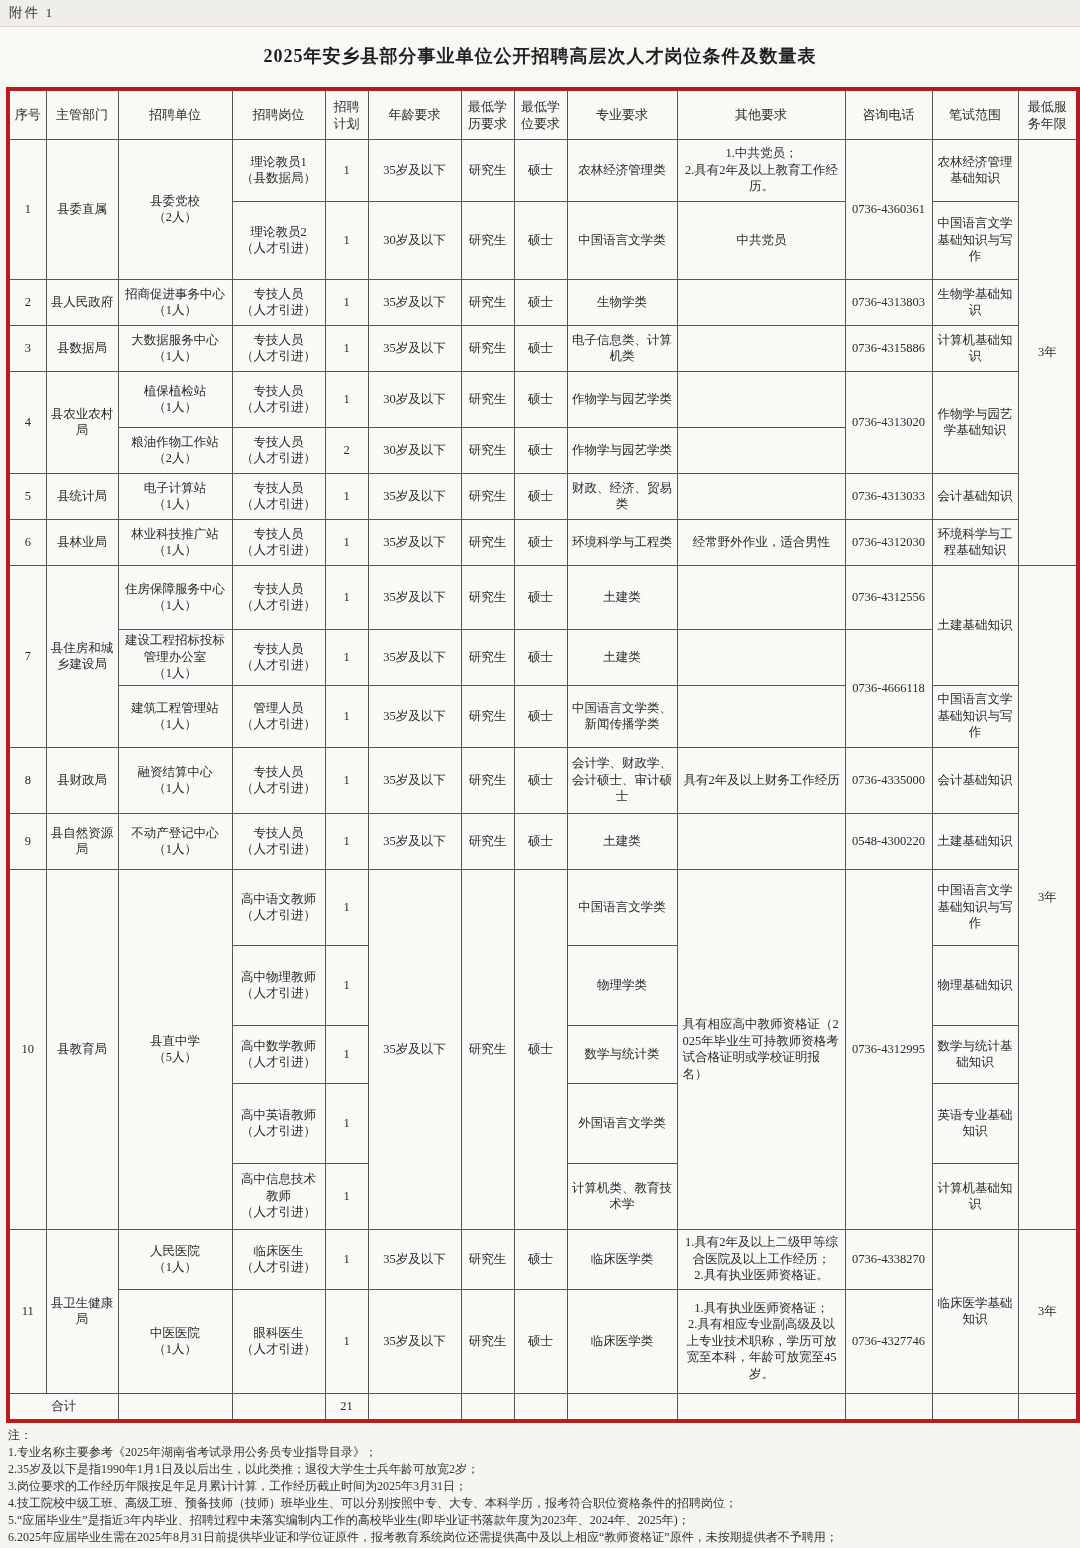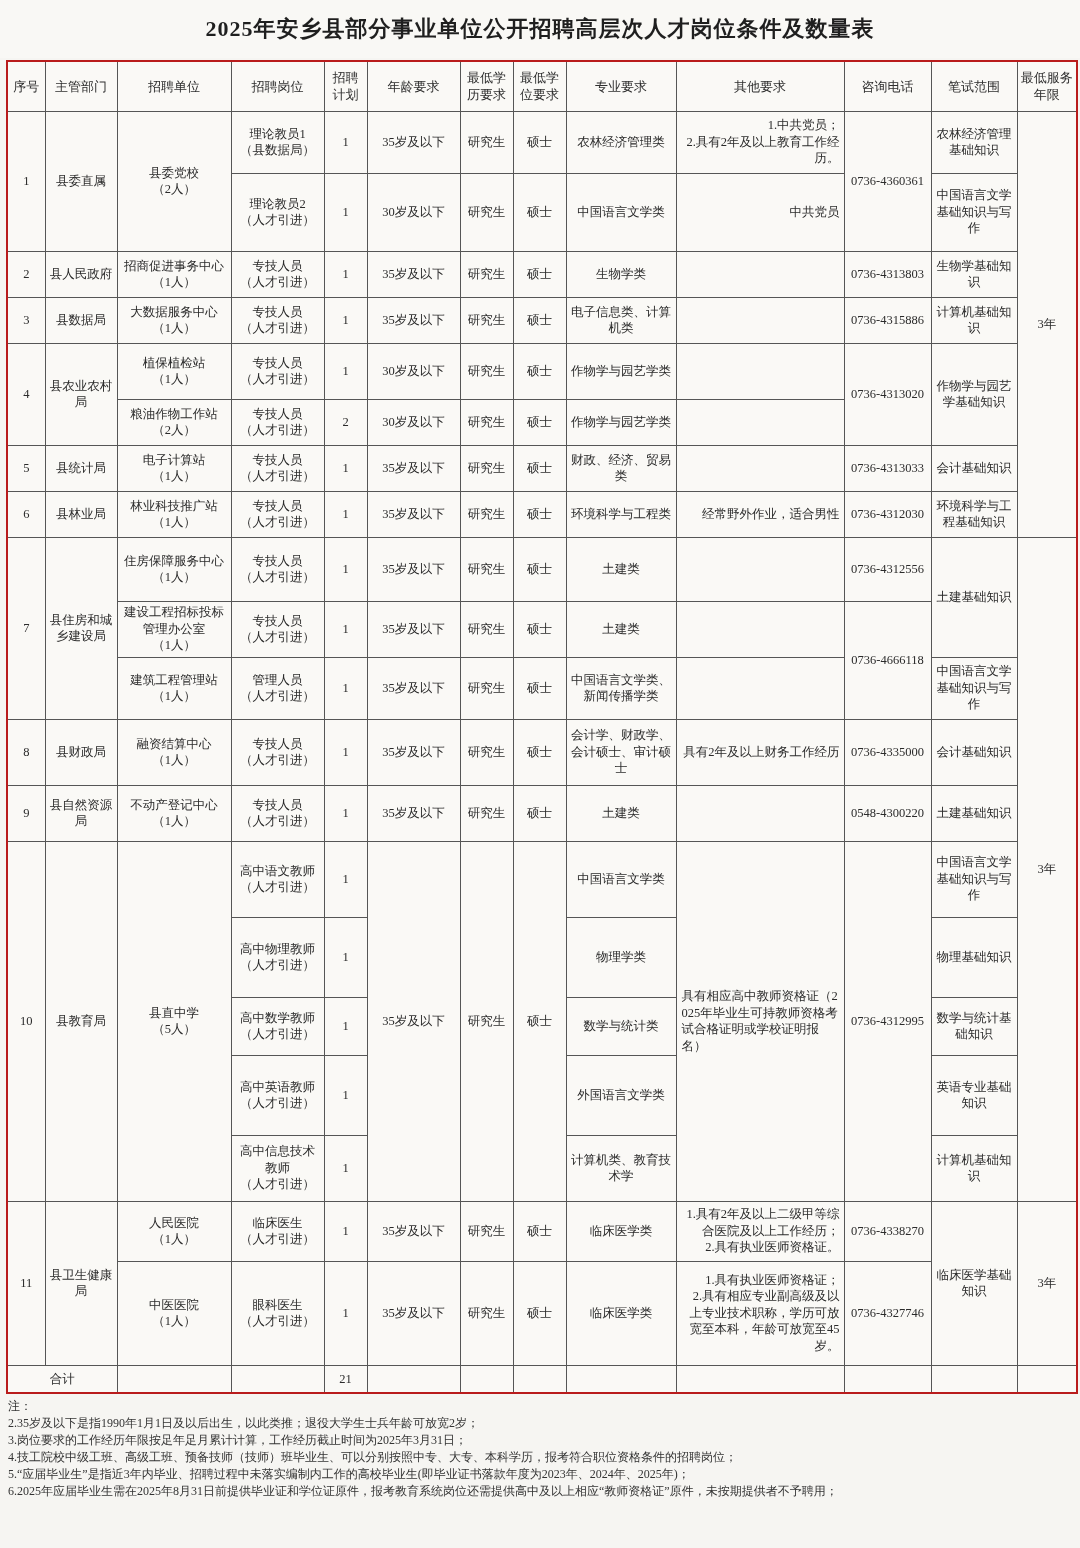--- a/index.html
+++ b/index.html
@@ -1,31 +1,34 @@
 <!DOCTYPE html>
 <html><head>
 <meta charset="utf-8">
 <style>
   html,body{margin:0;padding:0;}
   body{background:#e8e6e2;font-family:"Liberation Serif","DejaVu Serif",serif;color:#2b2b2b;}
   .page{position:relative;width:1080px;height:1548px;margin:0 auto;background:#f6f5f2;overflow:hidden;}
   .attach-strip{height:26px;background:#f0eeea;border-bottom:1px solid #d9d6d0;display:flex;align-items:center;padding-left:9px;font-size:13.5px;letter-spacing:2px;color:#3a3a3a;}
   .title-block{height:58px;display:flex;align-items:center;justify-content:center;background:#f9f8f5;}
-  .doc-title{font-size:22px;font-weight:bold;letter-spacing:1px;color:#1f1f1f;}
-  table.main{border-collapse:collapse;table-layout:fixed;width:1070px;margin:2px 16px 0 6px;background:#faf9f6;border:2px solid #b91c1c;}
+  .doc-title{font-size:18px;font-weight:bold;letter-spacing:1px;color:#1f1f1f;}
+  table.main{border-collapse:collapse;table-layout:fixed;width:1070px;margin:2px 16px 0 6px;background:#faf9f6;border:4px solid #b91c1c;}
   td,th{border:1px solid #565656;padding:2px 3px;text-align:center;vertical-align:middle;font-size:12.5px;line-height:1.32;white-space:pre-line;word-break:break-all;font-weight:normal;}
   th{font-size:13px;color:#2e2e2e;}
-  td.left{text-align:right;padding-left:5px;padding-right:4px;}
+  td.left{text-align:center;padding-left:5px;padding-right:4px;}
   .notes{padding:4px 10px 0 8px;font-size:12px;line-height:1.42;color:#333;}
   .notes div{white-space:pre-line;}
 </style>
 </head>
 <body>
 
 <div class="page">
+  <div class="attach-strip">
+    <span>附件 1</span>
+  </div>
   <div class="title-block">
     <span class="doc-title">2025年安乡县部分事业单位公开招聘高层次人才岗位条件及数量表</span>
   </div>
 
   <table class="main">
     <colgroup>
       <col style="width:38px">
         <col style="width:72px">
         <col style="width:114px">
         <col style="width:93px">
@@ -351,20 +354,21 @@
       <td></td>
       <td></td>
       <td></td>
       <td></td>
     </tr>
   </tbody>
     </table>
 
   <div class="notes">
     <div>注：</div>
+    <div>1.专业名称主要参考《2025年湖南省考试录用公务员专业指导目录》；</div>
     <div>2.35岁及以下是指1990年1月1日及以后出生，以此类推；退役大学生士兵年龄可放宽2岁；</div>
     <div>3.岗位要求的工作经历年限按足年足月累计计算，工作经历截止时间为2025年3月31日；</div>
     <div>4.技工院校中级工班、高级工班、预备技师（技师）班毕业生、可以分别按照中专、大专、本科学历，报考符合职位资格条件的招聘岗位；</div>
     <div>5.“应届毕业生”是指近3年内毕业、招聘过程中未落实编制内工作的高校毕业生(即毕业证书落款年度为2023年、2024年、2025年)；</div>
     <div>6.2025年应届毕业生需在2025年8月31日前提供毕业证和学位证原件，报考教育系统岗位还需提供高中及以上相应“教师资格证”原件，未按期提供者不予聘用；</div>
 
   </div>
 </div>
 
 </body></html>

